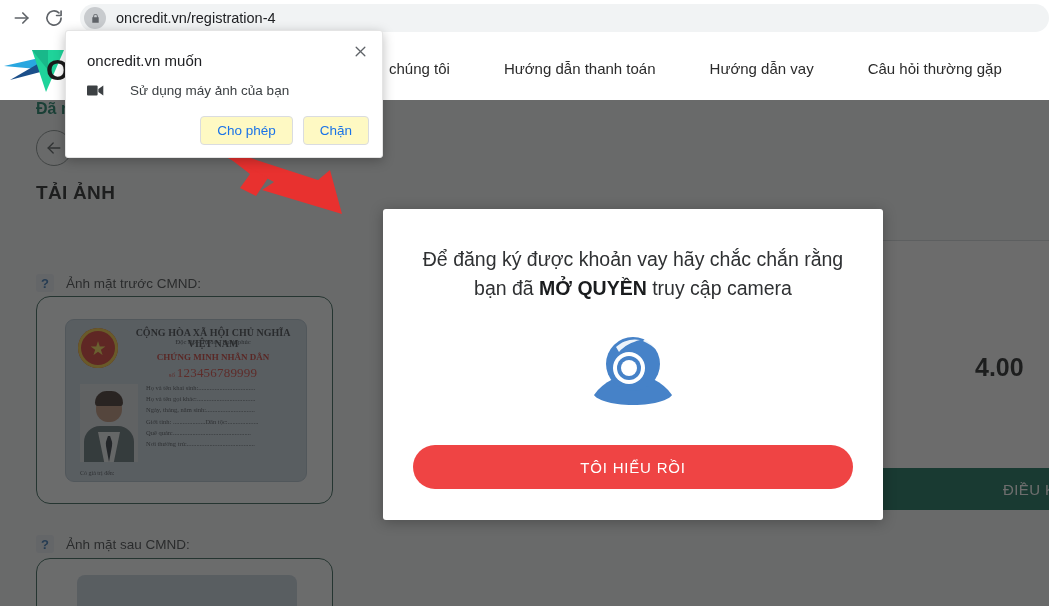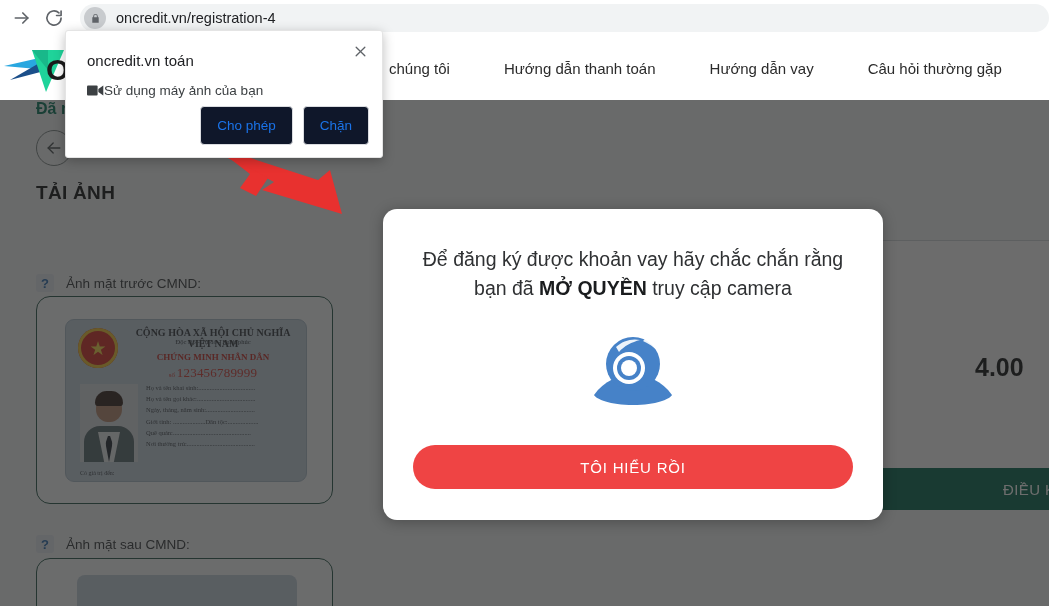--- a/index.html
+++ b/index.html
@@ -187,21 +187,21 @@
 
   
   .dim {
     position: absolute; left: 0; top: 100px; width: 1049px; height: 506px;
     background: rgba(34,34,34,0.66);
   }
 
   
   .modal {
     position: absolute; left: 383px; top: 209px; width: 500px; height: 311px;
-    background: #ffffff; border-radius: 14px;
+    background: #ffffff; border-radius: 3px;
     box-shadow: 0 2px 14px rgba(0,0,0,.28);
   }
   .modal-text {
     position: absolute; left: 28px; top: 36px; width: 444px;
     text-align: center; font-size: 19.5px; color: #2f3133; line-height: 1.5;
   }
   .modal-text b { font-weight: bold; color: #1a1c1e; }
   .webcam { position: absolute; left: 50%; top: 124px; transform: translateX(-50%); }
   .modal-btn {
     position: absolute; left: 30px; top: 236px; width: 440px; height: 44px;
@@ -217,29 +217,29 @@
     box-shadow: 0 3px 12px rgba(0,0,0,.26); border: 1px solid #e4e4e4;
   }
   .perm-title {
     position: absolute; left: 21px; top: 21px; font-size: 15px; color: #202124;
   }
   .perm-x {
     position: absolute; right: 10px; top: 8px; width: 24px; height: 24px;
     display: flex; align-items: center; justify-content: center; color: #5f6368;
   }
   .perm-row {
-    position: absolute; left: 21px; top: 52px; display: flex; align-items: center; gap: 0;
+    position: absolute; left: 21px; top: 52px; display: flex; align-items: center; gap: 26px;
   }
   .perm-row-label { font-size: 13.5px; color: #3c4043; }
   .perm-actions {
     position: absolute; right: 13px; bottom: 12px; display: flex; gap: 10px;
   }
   .perm-btn {
-    height: 39px; padding: 0 16px; border: 1px solid #dadce0; border-radius: 4px;
-    background: #0f172a; color: #1a73e8; font-size: 13.5px;
+    height: 29px; padding: 0 16px; border: 1px solid #dadce0; border-radius: 4px;
+    background: #fef9c3; color: #1a73e8; font-size: 13.5px;
     display: flex; align-items: center; justify-content: center;
   }
 
   
   .red-arrow { position: absolute; left: 222px; top: 152px; }
 </style>
 </head>
 <body>
 
 <div id="root">
@@ -369,21 +369,21 @@
     </svg>
     <div class="modal-btn">TÔI HIỂU RỒI</div>
   </div>
 
   <svg class="red-arrow" width="130" height="70" viewBox="0 0 130 70">
     <path d="M2 4 L52 30 L40 38 L120 62 L108 18 L96 28 L10 0 Z" fill="#e8312f"></path>
     <path d="M2 2 L46 26 L34 44 L18 36 L28 22 Z" fill="#e8312f"></path>
   </svg>
 
   <div class="perm">
-    <div class="perm-title">oncredit.vn toán</div>
+    <div class="perm-title">oncredit.vn muốn</div>
     <div class="perm-x">
       <svg width="13" height="13" viewBox="0 0 24 24" fill="none" stroke="#5f6368" stroke-width="2.4" stroke-linecap="round">
         <line x1="4" y1="4" x2="20" y2="20"></line>
           <line x1="20" y1="4" x2="4" y2="20"></line>
       </svg>
     </div>
     <div class="perm-row">
       <svg width="17" height="13" viewBox="0 0 24 18">
         <rect x="0" y="2" width="15" height="14" rx="1.5" fill="#3c4043"></rect>
         <path d="M16 7 L23 2 L23 16 L16 11 Z" fill="#3c4043"></path>

